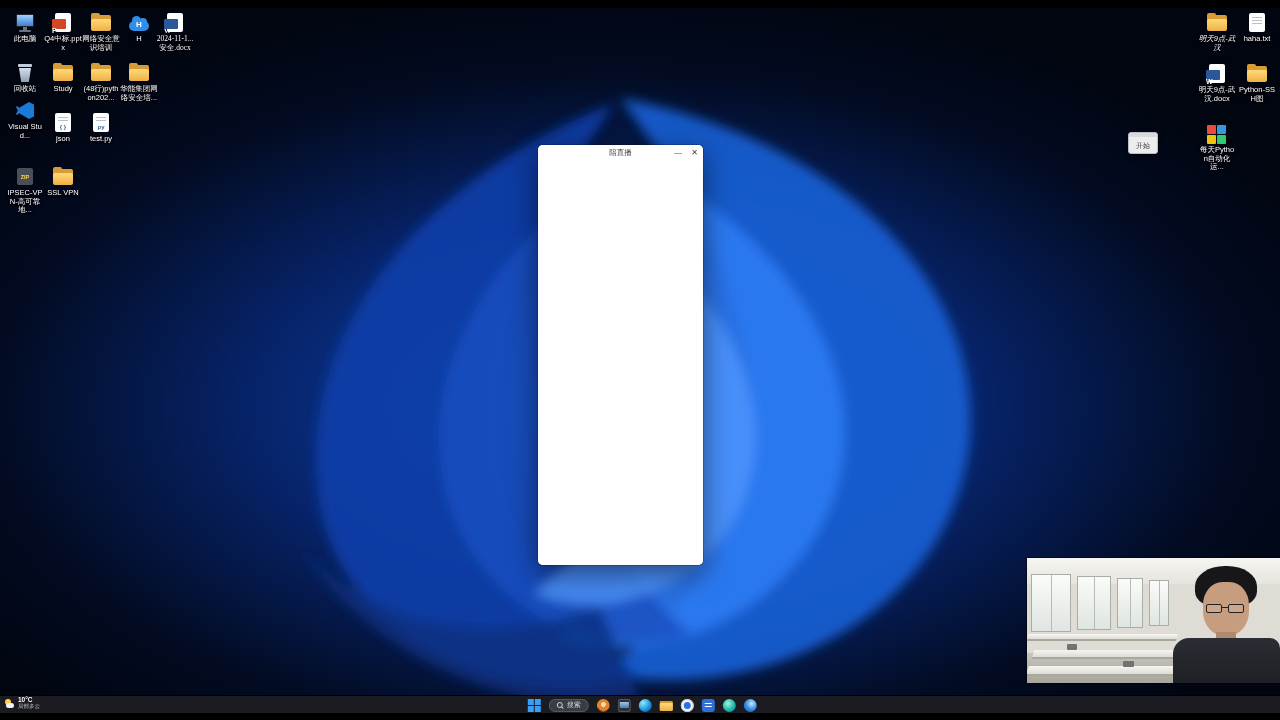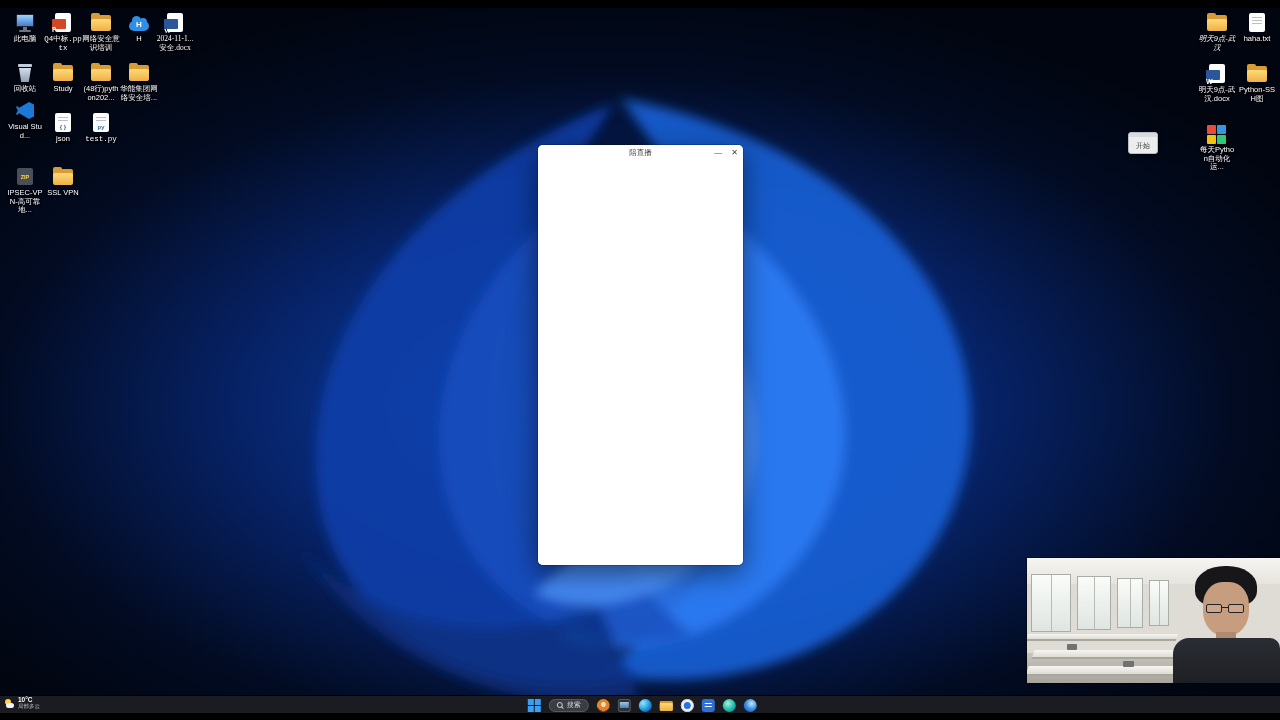--- a/index.html
+++ b/index.html
@@ -62,21 +62,21 @@
                 border:1px solid #b9bcc0;border-radius:3px;box-shadow:0 2px 5px rgba(0,0,0,.5);cursor:pointer;}
   .start-widget:before{content:"";position:absolute;left:0;right:0;top:0;height:4px;background:#d8dadd;border-radius:2px 2px 0 0;}
   .start-widget span{position:absolute;left:0;right:0;top:8px;text-align:center;font-size:7px;color:#333;}
 
   
   .brand{position:absolute;left:1066px;top:46px;display:flex;align-items:center;gap:6px;opacity:.92;}
   .brand-cn{font-size:15px;font-weight:bold;letter-spacing:3px;color:#cdd5e2;text-shadow:0 1px 2px #000;}
   .brand-en{font-size:5.5px;letter-spacing:1.5px;color:#93a0b4;margin-top:1px;}
 
   
-  .app-window{position:absolute;left:538px;top:137px;width:205px;height:420px;background:#fff;border-radius:5px;
+  .app-window{position:absolute;left:538px;top:137px;width:165px;height:420px;background:#fff;border-radius:5px;
               box-shadow:0 8px 28px rgba(0,0,0,.5),0 0 0 1px rgba(0,0,0,.18);}
   .titlebar{position:relative;height:16px;display:flex;align-items:center;justify-content:center;
             border-radius:5px 5px 0 0;background:#fff;}
   .wtitle{font-size:7.5px;color:#333;}
   .wbtns{position:absolute;right:5px;top:0;height:16px;display:flex;align-items:center;gap:9px;}
   .wmin,.wclose{font-size:8px;color:#444;cursor:pointer;line-height:1;}
   .wbody{position:absolute;left:0;right:0;top:16px;bottom:0;background:#fff;border-radius:0 0 5px 5px;}
 
   
   .webcam{position:absolute;right:0;bottom:12px;width:253px;height:125px;overflow:hidden;z-index:6;
@@ -160,21 +160,21 @@
 
     <div id="left-icons">
         <div class="dicon" style="left: 6px; top: 4px;">
           <div class="ic">
             <i class="pcs"></i>
             <i class="pcstand"></i>
             <i class="pcbase"></i>
           </div>
           <div class="dlabel">此电脑</div>
         </div>
-        <div class="dicon" style="left: 44px; top: 4px; font-family: Liberation Mono, monospace;">
+        <div class="dicon" style="left: 44px; top: 4px;">
           <div class="ic">
             <i class="page"></i>
             <i class="tag tag-ppt"><span class="g">P</span></i>
           </div>
           <div class="dlabel">Q4中标.pptx</div>
         </div>
         <div class="dicon" style="left: 82px; top: 4px;">
           <div class="ic">
             <i class="fb"></i>
             <i class="ft"></i>
@@ -237,21 +237,21 @@
         </div>
         <div class="dicon" style="left: 44px; top: 104px; text-decoration: underline;">
           <div class="ic">
             <i class="page"></i>
             <i class="pl p1"></i>
             <i class="pl p2"></i>
             <span class="g pageg">{ }</span>
           </div>
           <div class="dlabel">json</div>
         </div>
-        <div class="dicon" style="left: 82px; top: 104px; font-family: Liberation Mono, monospace;">
+        <div class="dicon" style="left: 82px; top: 104px;">
           <div class="ic">
             <i class="page"></i>
             <i class="pl p1"></i>
             <i class="pl p2"></i>
             <span class="g pageg">py</span>
           </div>
           <div class="dlabel">test.py</div>
         </div>
         <div class="dicon" style="left: 6px; top: 158px;">
           <div class="ic">

